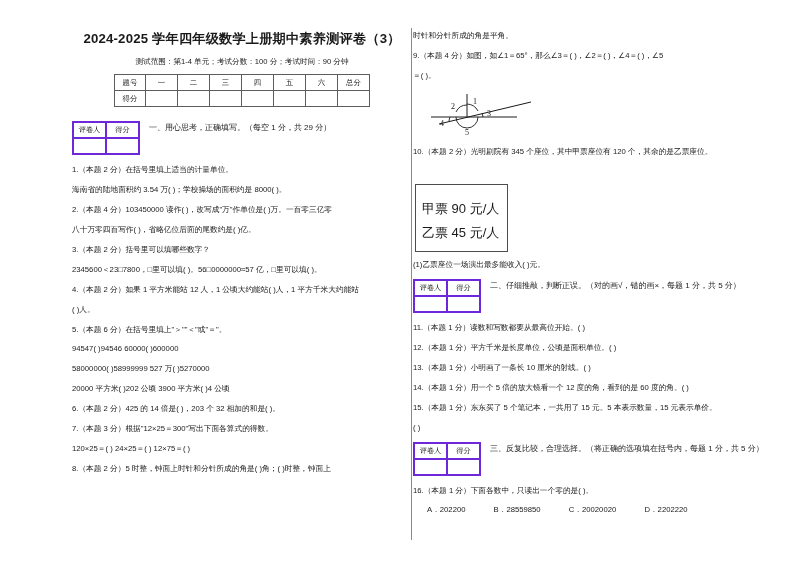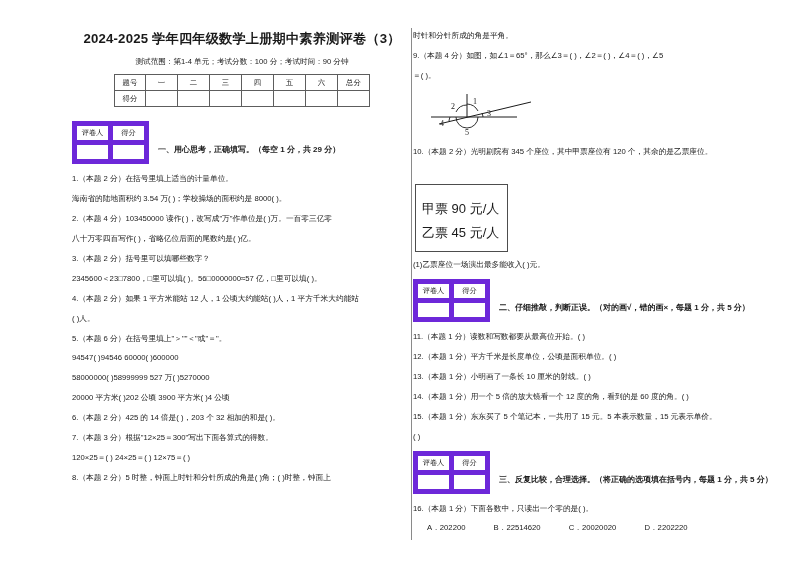--- a/index.html
+++ b/index.html
@@ -84,32 +84,32 @@
     align-items: flex-start;
     margin: 0 0 9px 0;
   }
   .grader-table {
     border-collapse: collapse;
     font-size: 7.2px;
     flex: 0 0 auto;
     font-family: "Liberation Sans", "DejaVu Sans", sans-serif;
   }
   .grader-table td {
-    border: 5px solid #6d28d9;
+    border: 2px solid #6d28d9;
     width: 31px;
     height: 14px;
     text-align: center;
     vertical-align: middle;
     padding: 0;
   }
   .section-title {
     font-size: 8px;
-    font-weight: bold;
+    font-weight: normal;
     margin-left: 9px;
-    margin-top: 23px;
+    margin-top: 1px;
     white-space: nowrap;
     font-family: "Liberation Sans", "DejaVu Sans", sans-serif;
   }
   
   .q {
     font-size: 7.7px;
     line-height: 1.55;
     margin: 0 0 8px 0;
     white-space: nowrap;
     font-family: "Liberation Sans", "DejaVu Sans", sans-serif;
@@ -292,20 +292,20 @@
           <td></td>
         </tr>
       </tbody>
         </table>
       <div class="section-title">三、反复比较，合理选择。（将正确的选项填在括号内，每题 1 分，共 5 分）</div>
     </div>
 
     <div class="q">16.（本题 1 分）下面各数中，只读出一个零的是(            )。</div>
     <div class="options">
       <span>A．202200</span>
-      <span>B．22514620</span>
+      <span>B．28559850</span>
       <span>C．20020020</span>
       <span>D．2202220</span>
     </div>
 
   </div>
 
 </div>
 
 </body></html>

